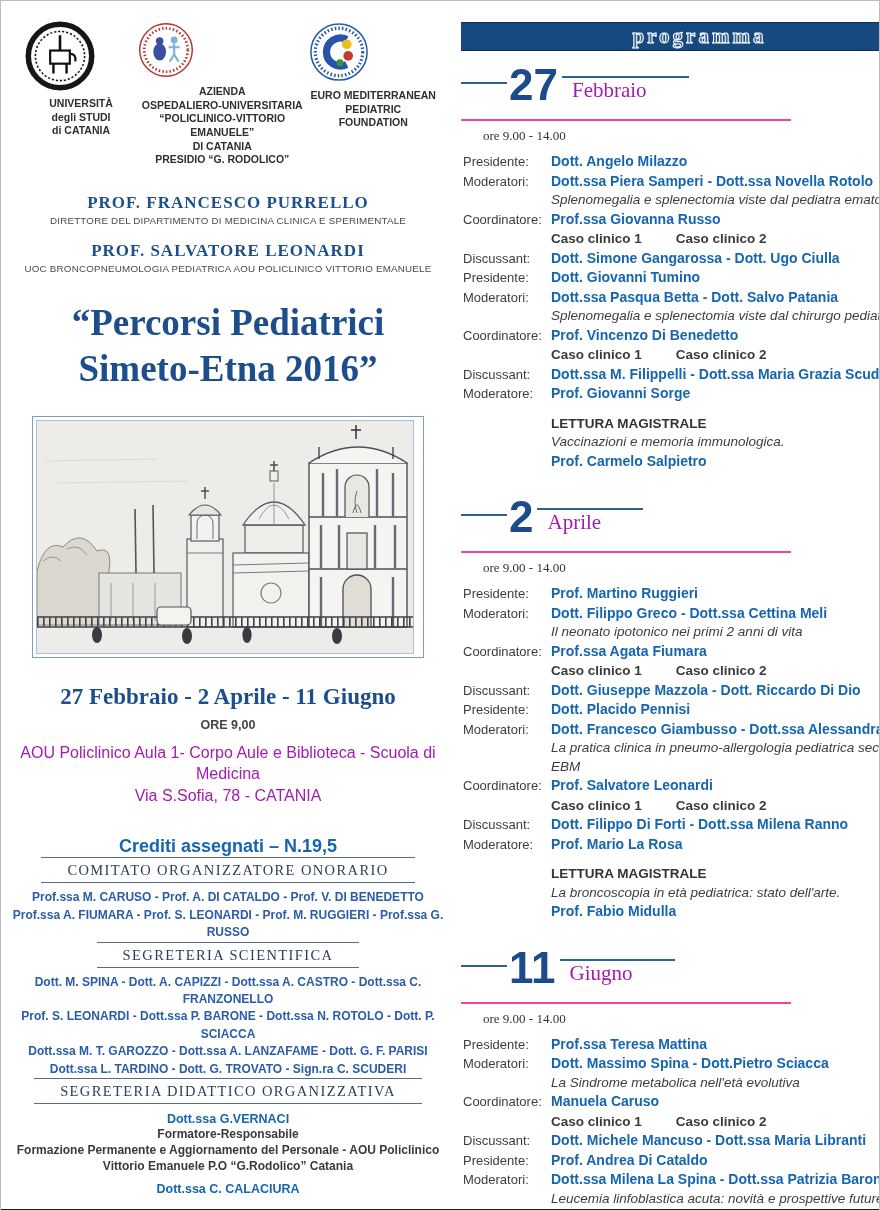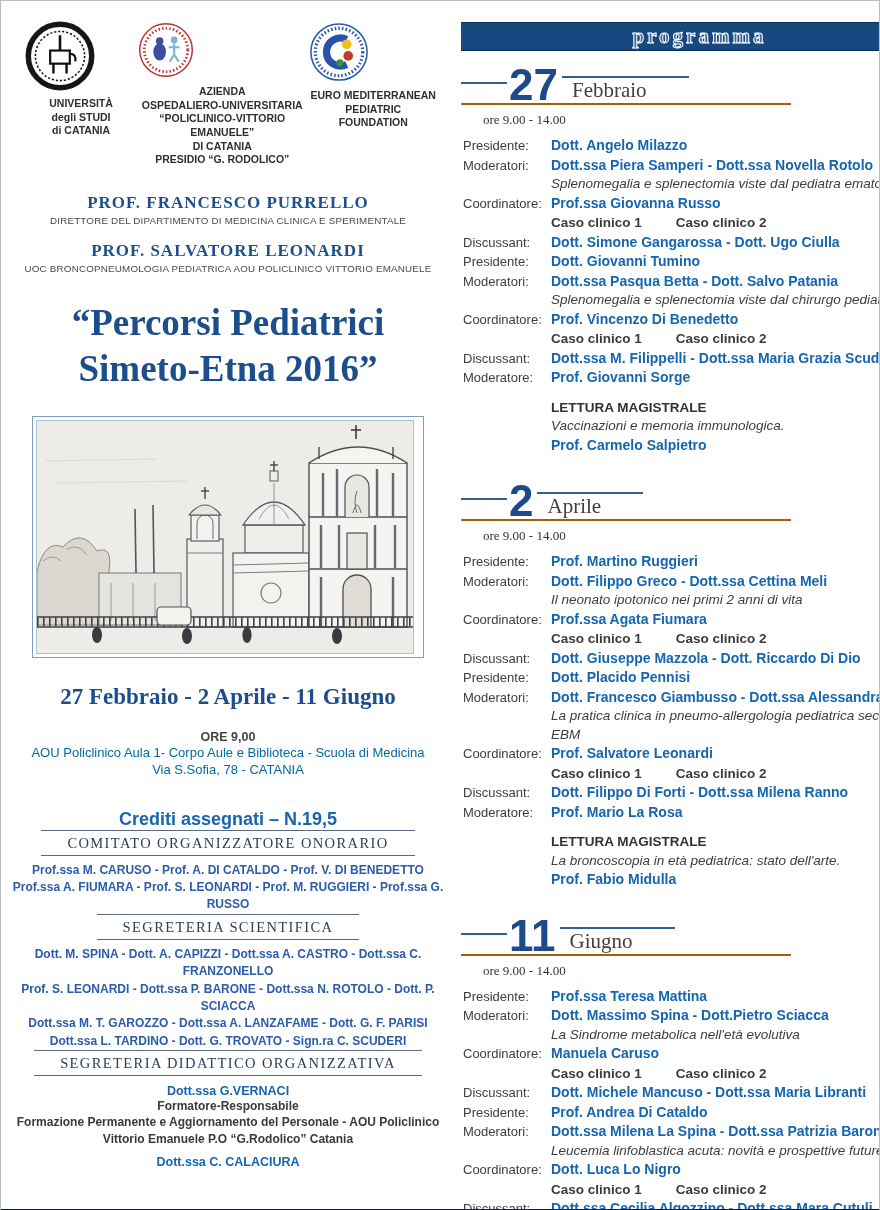--- a/index.html
+++ b/index.html
@@ -20,42 +20,42 @@
   .logo-caption{margin-top:6px;font-size:10.5px;font-weight:bold;color:#2e2e2e;line-height:1.3;}
   .prof-block{margin-top:26px;}
   .prof-block + .prof-block{margin-top:15px;}
   .prof-name{font-family:"Liberation Serif",serif;font-size:17px;letter-spacing:1px;color:#1d4f8b;font-weight:bold;}
   .prof-role{font-size:9.8px;color:#4a4a4a;margin-top:2px;letter-spacing:0.2px;}
   .title{margin-top:26px;font-family:"Liberation Serif",serif;font-weight:bold;
          font-size:37px;color:#1d4e8c;line-height:1.24;}
   .photo-frame{margin:24px auto 0 auto;width:384px;background:#fff;border:1px solid #7d9cc4;padding:3px;}
   .photo-frame svg{display:block;border:1px solid #aebfd6;}
   .dates-line{margin-top:26px;font-family:"Liberation Serif",serif;font-weight:bold;font-size:23px;color:#1d4e8c;}
-  .ore-line{margin-top:20px;font-size:12.5px;font-weight:bold;color:#444;}
-  .venue{font-size:13px;color:#0369a1;line-height:1.35;}
+  .ore-line{margin-top:8px;font-size:12.5px;font-weight:bold;color:#444;}
+  .venue{margin-top:10px;font-size:16px;color:#a21caf;line-height:1.35;}
   .credits{margin-top:30px;font-size:18px;font-weight:bold;color:#1565b0;}
   .sec-head{display:inline-block;padding:4px 26px 3px 26px;
             border-top:1px solid #5a6a80;border-bottom:1px solid #5a6a80;
             font-family:"Liberation Serif",serif;font-size:14.5px;letter-spacing:1.4px;color:#2d3e58;}
   .committee-lines{margin-top:6px;font-size:12px;font-weight:bold;color:#2a5caa;line-height:1.45;}
   .seg-name{margin-top:8px;font-size:12.5px;font-weight:bold;color:#1565b0;}
   .seg-lines{font-size:12px;font-weight:bold;color:#3a3a3a;line-height:1.35;}
   
   .col-right{flex:1;padding:21px 16px 0 8px;box-sizing:border-box;}
   .banner{height:27px;background:#15497f;border-top:1px solid #0d2f55;border-bottom:1px solid #0d2f55;
           display:flex;align-items:center;justify-content:center;}
   .banner span{font-family:"Liberation Serif",serif;font-weight:bold;font-size:21px;letter-spacing:3px;
                color:rgba(255,255,255,0.18);-webkit-text-stroke:1px #ffffff;}
   .prog-section{margin-top:16px;}
   .prog-section + .prog-section{margin-top:28px;}
-  .date-head{display:flex;align-items:flex-end;width:330px;border-bottom:2px solid #a16207;padding-bottom:0;}
+  .date-head{display:flex;align-items:flex-end;width:330px;border-bottom:2px solid #ec4899;padding-bottom:16px;}
   .dash{width:46px;flex:none;border-top:2px solid #2f6096;margin-bottom:19px;}
   .date-num{font-size:44px;font-weight:bold;color:#1c4a8a;line-height:0.82;margin-left:2px;}
   .month-wrap{align-self:flex-end;margin-left:4px;border-top:2px solid #2f6096;padding:0 42px 0 10px;}
-  .month{font-family:"Liberation Serif",serif;font-size:21px;color:#404040;}
+  .month{font-family:"Liberation Serif",serif;font-size:21px;color:#a21caf;}
   .date-time{margin:7px 0 8px 22px;font-family:"Liberation Serif",serif;font-size:13px;color:#333;}
   .prog-rows{margin-left:2px;}
   .prog-row{display:flex;line-height:19.5px;}
   .prog-label{width:88px;flex:none;font-size:13px;color:#3d3d3d;}
   .prog-value{font-size:14px;font-weight:bold;color:#1565b0;white-space:nowrap;}
   .prog-topic{margin-left:88px;font-size:13.5px;font-style:italic;color:#3d3d3d;line-height:18.5px;}
   .prog-caso{margin-left:88px;font-size:13.5px;font-weight:bold;color:#3a3a3a;line-height:19.5px;display:flex;gap:34px;}
   .prog-lettura{margin-left:88px;font-size:13.5px;font-weight:bold;color:#333;margin-top:10px;line-height:19.5px;}
   .prog-speaker{margin-left:88px;font-size:14px;font-weight:bold;color:#1565b0;line-height:19.5px;}
 </style>

